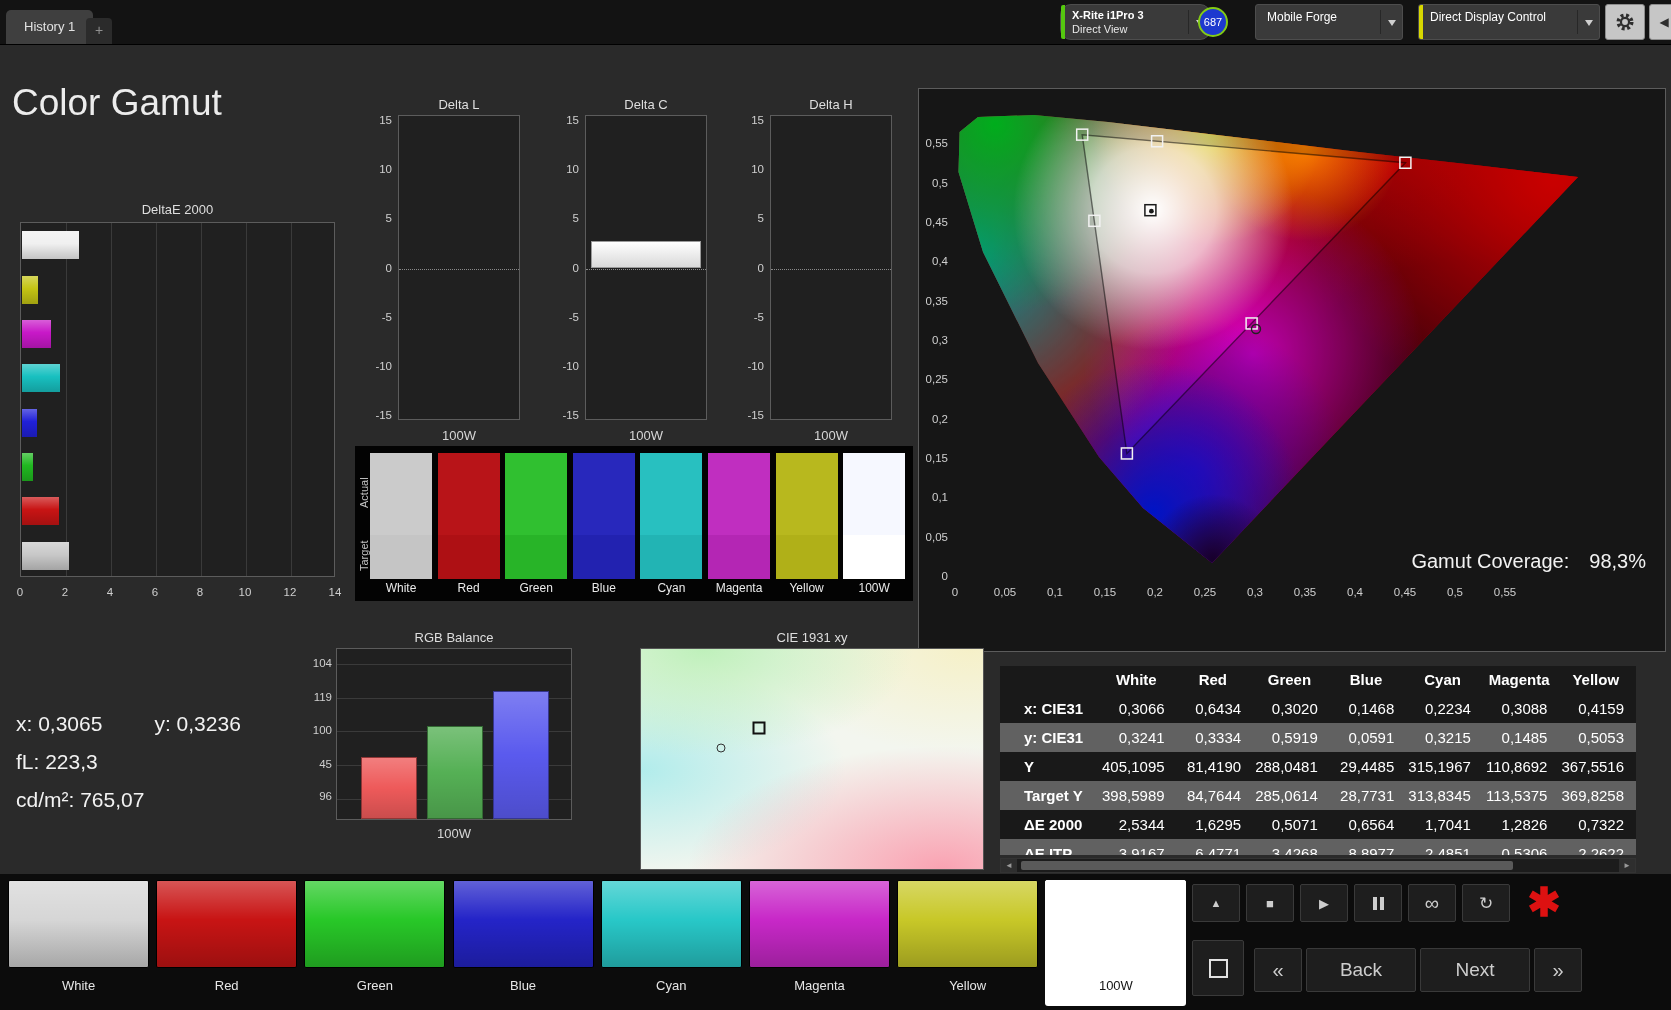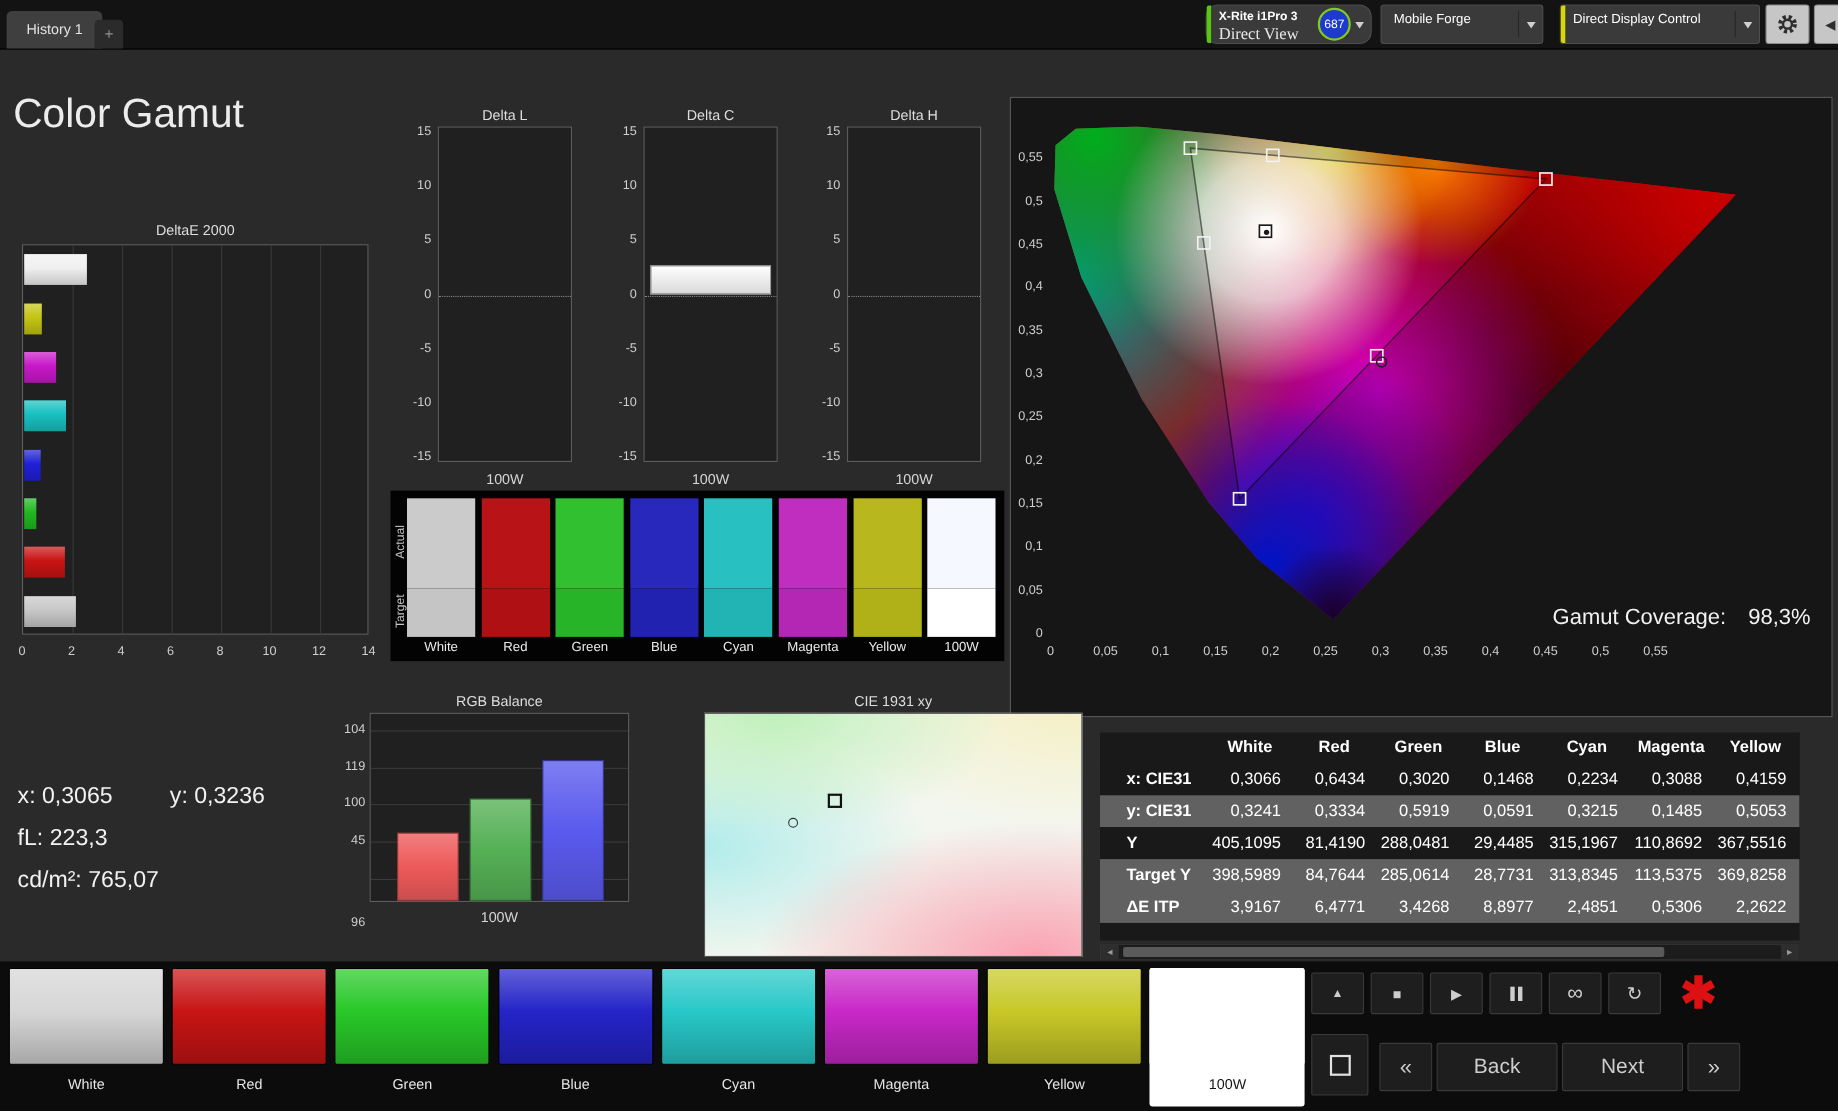--- a/index.html
+++ b/index.html
@@ -3,26 +3,26 @@
 <meta charset="utf-8">
 <style>
   html,body{margin:0;padding:0;background:#111;font-family:"Liberation Sans",sans-serif;}
   #screen{position:relative;width:1671px;height:1010px;background:#2a2a2a;overflow:hidden;}
 
   
   #topbar{position:absolute;left:0;top:0;width:100%;height:44px;background:#131313;border-bottom:1px solid #000;}
   #tab-history{position:absolute;left:6px;top:10px;height:34px;line-height:34px;padding:0 18px;background:#3f3f3f;color:#e2e2e2;font-size:13px;border-radius:5px 5px 0 0;cursor:pointer;}
   #tab-add{position:absolute;left:86px;top:18px;width:26px;height:26px;line-height:24px;text-align:center;background:#2b2b2b;color:#909090;font-size:14px;border-radius:4px 4px 0 0;cursor:pointer;}
   .tb-group{position:absolute;top:4px;height:36px;background:#3a3a3a;border:1px solid #4d4d4d;border-radius:3px;box-sizing:border-box;cursor:pointer;}
-  #grp-meter{left:1096px;width:151px;border-radius:11px;}
+  #grp-meter{left:1060px;width:151px;border-radius:11px;}
   #grp-source{left:1255px;width:148px;}
   #grp-display{left:1418px;width:182px;}
   .accent{position:absolute;left:0;top:0;bottom:0;width:4px;border-radius:2px 0 0 2px;}
   .tb-line1{position:absolute;left:11px;top:4px;font-size:11px;font-weight:bold;color:#fff;white-space:nowrap;}
-  .tb-line2{position:absolute;left:11px;top:18px;font-size:15px;color:#e8e8e8;white-space:nowrap;font-family:Liberation Serif, serif;}
+  .tb-line2{position:absolute;left:11px;top:18px;font-size:11px;color:#e8e8e8;white-space:nowrap;}
   .tb-label{position:absolute;left:11px;top:5px;font-size:12px;color:#fff;white-space:nowrap;max-width:140px;overflow:hidden;}
   .dd-sep{position:absolute;right:21px;top:5px;bottom:5px;width:1px;background:#272727;}
   .dd-arrow{position:absolute;right:6px;top:15px;width:0;height:0;border-left:4px solid transparent;border-right:4px solid transparent;border-top:6px solid #cfcfcf;}
   #badge{position:absolute;left:1198px;top:7px;width:30px;height:30px;border-radius:50%;background:#1d39cf;border:2px solid #84cc16;box-sizing:border-box;color:#fff;font-size:11px;font-weight:normal;text-align:center;line-height:26px;}
   #btn-gear,#btn-collapse{position:absolute;top:4px;height:36px;background:#c6c6c6;border:1px solid #8d8d8d;border-radius:3px;display:flex;align-items:center;justify-content:center;padding:0;cursor:pointer;}
   #btn-gear{left:1605px;width:40px;}
   #btn-collapse{left:1649px;width:30px;color:#2e2e2e;font-size:12px;}
 
   
   #page-title{position:absolute;left:12px;top:82px;font-size:37px;color:#ececec;}
@@ -391,20 +391,30 @@
       </div>
       <div class="trow light">
         <div class="tcell label">Target Y</div>
         <div class="tcell val">398,5989</div>
         <div class="tcell val">84,7644</div>
         <div class="tcell val">285,0614</div>
         <div class="tcell val">28,7731</div>
         <div class="tcell val">313,8345</div>
         <div class="tcell val">113,5375</div>
         <div class="tcell val">369,8258</div>
+      </div>
+      <div class="trow dark">
+        <div class="tcell label">ΔE 2000</div>
+        <div class="tcell val">2,5344</div>
+        <div class="tcell val">1,6295</div>
+        <div class="tcell val">0,5071</div>
+        <div class="tcell val">0,6564</div>
+        <div class="tcell val">1,7041</div>
+        <div class="tcell val">1,2826</div>
+        <div class="tcell val">0,7322</div>
       </div>
       <div class="trow light">
         <div class="tcell label">ΔE ITP</div>
         <div class="tcell val">3,9167</div>
         <div class="tcell val">6,4771</div>
         <div class="tcell val">3,4268</div>
         <div class="tcell val">8,8977</div>
         <div class="tcell val">2,4851</div>
         <div class="tcell val">0,5306</div>
         <div class="tcell val">2,2622</div>
@@ -509,21 +519,21 @@
     <div class="tick right" style="position: absolute; left: 906px; top: 371.25px; width: 42px;">0,25</div>
     <div class="tick right" style="position: absolute; left: 906px; top: 410.6px; width: 42px;">0,2</div>
     <div class="tick right" style="position: absolute; left: 906px; top: 449.95px; width: 42px;">0,15</div>
     <div class="tick right" style="position: absolute; left: 906px; top: 489.3px; width: 42px;">0,1</div>
     <div class="tick right" style="position: absolute; left: 906px; top: 528.65px; width: 42px;">0,05</div>
     <div class="tick right" style="position: absolute; left: 906px; top: 568px; width: 42px;">0</div>
     <div class="tick right" style="position: absolute; left: 298px; top: 654.83px; width: 34px;">104</div>
     <div class="tick right" style="position: absolute; left: 298px; top: 688.63px; width: 34px;">119</div>
     <div class="tick right" style="position: absolute; left: 298px; top: 722.43px; width: 34px;">100</div>
     <div class="tick right" style="position: absolute; left: 298px; top: 756.23px; width: 34px;">45</div>
-    <div class="tick right" style="position: absolute; left: 298px; top: 831px; width: 34px;">96</div>
+    <div class="tick right" style="position: absolute; left: 298px; top: 788px; width: 34px;">96</div>
     <div class="patch" style="position: absolute; left: 8px; top: 880px; width: 141px; height: 126px;">
       <div class="patch-color" style="background: rgb(214, 214, 214);"></div>
       <div class="patch-label">White</div>
     </div>
     <div class="patch" style="position: absolute; left: 156.2px; top: 880px; width: 141px; height: 126px;">
       <div class="patch-color" style="background: rgb(200, 20, 20);"></div>
       <div class="patch-label">Red</div>
     </div>
     <div class="patch" style="position: absolute; left: 304.4px; top: 880px; width: 141px; height: 126px;">
       <div class="patch-color" style="background: rgb(40, 200, 40);"></div>

